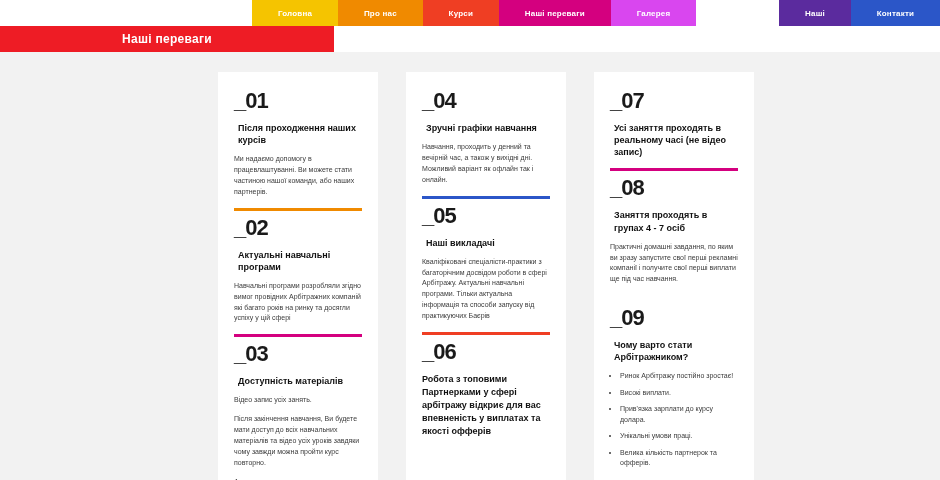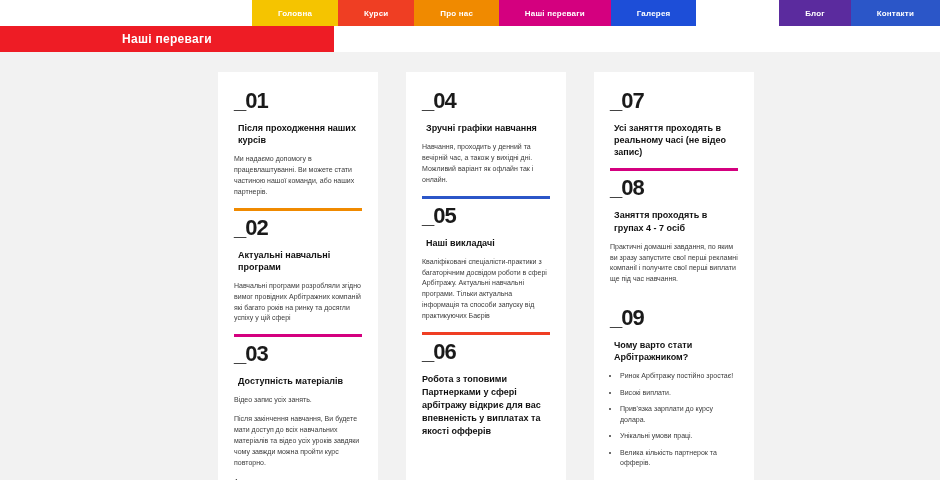--- a/index.html
+++ b/index.html
@@ -121,37 +121,37 @@
   }
   .spacer-md { height: 14px; }
 </style>
 </head>
 <body>
 
 <div class="nav">
   <div class="nav-item" style="background: rgb(245, 196, 0);">
     <span>Головна</span>
   </div>
+  <div class="nav-item" style="background: rgb(240, 138, 0);">
+    <span>Про нас</span>
+  </div>
   <div class="nav-item" style="background: rgb(239, 62, 35);">
     <span>Курси</span>
   </div>
-  <div class="nav-item" style="background: rgb(240, 138, 0);">
-    <span>Про нас</span>
-  </div>
   <div class="nav-item" style="background: rgb(212, 0, 127);">
     <span>Наші переваги</span>
   </div>
-  <div class="nav-item" style="background: #1d4ed8;">
+  <div class="nav-item" style="background: #d946ef;">
     <span>Галерея</span>
   </div>
   <div class="nav-item" style="background: #404040; margin-top: 32px;">
     <span>Відгуки</span>
   </div>
   <div class="nav-item" style="background: rgb(91, 43, 158);">
-    <span>Блог</span>
+    <span>Наші</span>
   </div>
   <div class="nav-item" style="background: rgb(43, 86, 200);">
     <span>Контакти</span>
   </div>
 </div>
 
 <div class="titlebar" style="background: rgb(238, 28, 37);">
   <span class="titlebar-text">Наші переваги</span>
 </div>
 

